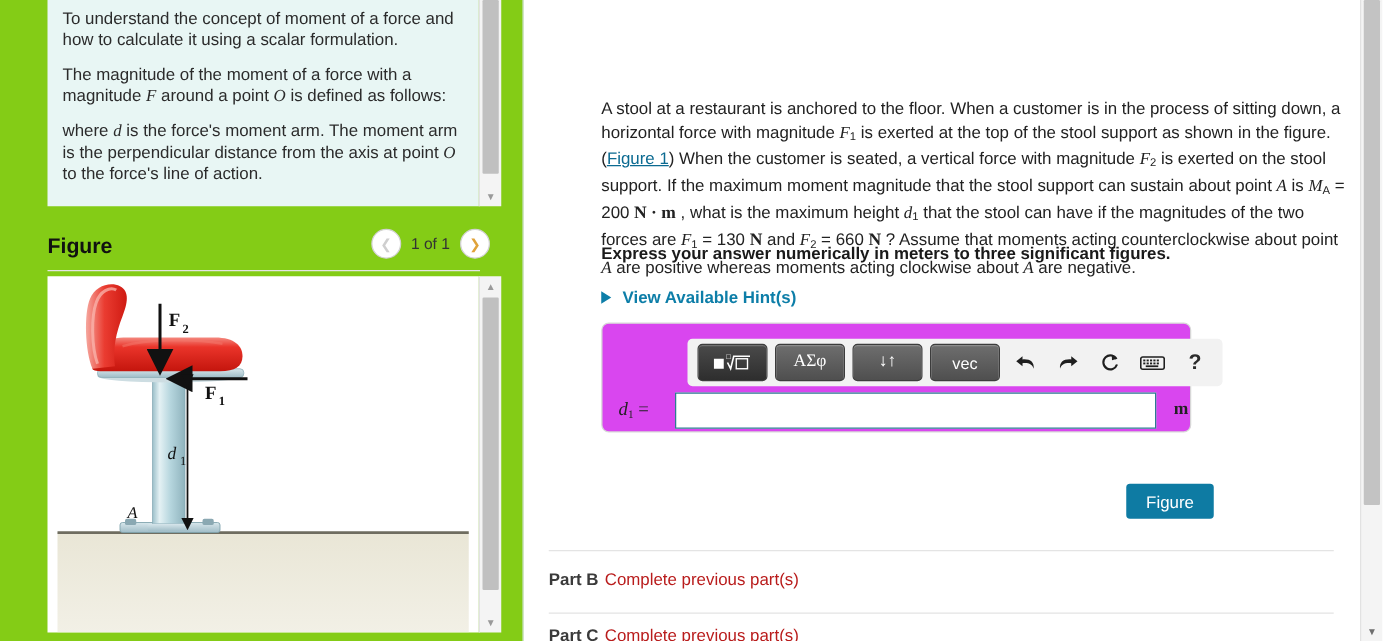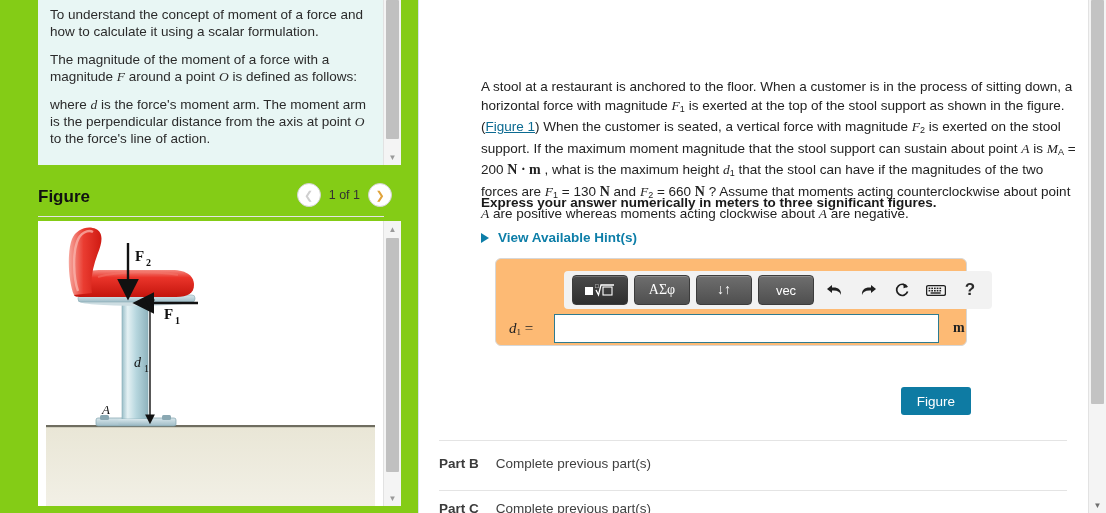--- a/index.html
+++ b/index.html
@@ -66,22 +66,22 @@
   .prob{position:absolute;left:62px;top:78px;width:595px;font-size:13.5px;line-height:18.6px;color:#222;}
   .prob a{color:#0b6a91;text-decoration:underline;}
   .unit{font-family:"Liberation Serif", serif;font-weight:bold;font-size:14px;}
 
   .express{position:absolute;left:62px;top:195px;width:600px;font-size:13.5px;font-weight:bold;color:#1a1a1a;}
 
   .hints{position:absolute;left:62px;top:230px;display:flex;align-items:center;gap:9px;}
   .hint-caret{width:0;height:0;border-top:5px solid transparent;border-bottom:5px solid transparent;
     border-left:8px solid #0d7ea8;}
   .hint-text{color:#0d7ea8;font-size:13.5px;font-weight:bold;}
-  .ans-box{position:absolute;left:76px;top:258px;width:470px;height:86px;
-    border:1px solid #d7d7d7;border-radius:6px;background:#fdba74;}
+  .ans-box{position:absolute;left:62px;top:258px;width:470px;height:86px;
+    border:1px solid #d7d7d7;border-radius:6px;background:#d946ef;}
   .mtoolbar{position:absolute;left:68px;top:12px;height:38px;background:#f2f2f2;border-radius:4px;
     display:flex;align-items:center;padding:0 8px;gap:6px;}
   .mbtn{height:28px;min-width:38px;padding:0 8px;border-radius:4px;
     background:linear-gradient(#6e6e6e,#4f4f4f);border:1px solid #3c3c3c;color:#fff;
     display:flex;align-items:center;justify-content:center;font-size:14px;
     font-family:"Liberation Serif", serif;box-shadow:inset 0 1px 0 rgba(255,255,255,.22);}
   .mbtn.first{background:linear-gradient(#4a4a4a,#2e2e2e);}
   .mbtn.vec{font-family:"Liberation Sans", sans-serif;font-size:13px;}
   .ibtn{width:28px;height:26px;display:flex;align-items:center;justify-content:center;color:#2b2b2b;font-size:15px;}
   .ibtn.help{font-size:17px;font-weight:bold;}
@@ -92,21 +92,21 @@
     font-size:13px;padding:0 6px;box-sizing:border-box;}
   .ans-unit{margin-left:14px;font-family:"Liberation Serif", serif;font-weight:bold;font-size:14px;}
 
   .submit{position:absolute;left:482px;top:387px;width:70px;height:28px;background:#0e7ba3;color:#fff;
     border:none;border-radius:3px;font-size:13.5px;font-family:"Liberation Sans",sans-serif;
     display:flex;align-items:center;justify-content:center;}
 
   .hr{position:absolute;height:1px;background:#e4e4e4;}
   .partrow{position:absolute;left:0;font-size:13.5px;}
   .part-name{font-weight:bold;color:#3b3b3b;}
-  .part-status{color:#404040;margin-left:17px;}
+  .part-status{color:#b91c1c;margin-left:5px;}
 
   
   .page-sb{position:absolute;right:0;top:0;width:17px;height:513px;background:#f4f4f4;border-left:1px solid #e2e2e2;}
   .page-sb .thumb{position:absolute;left:2px;right:2px;top:0;height:404px;background:#c3c3c3;border-radius:1px;}
   .page-sb .arw{position:absolute;left:0;right:0;bottom:0;height:16px;display:flex;align-items:center;justify-content:center;color:#6e6e6e;font-size:8px;}
 </style>
 </head>
 <body>
 
 <div class="page">

